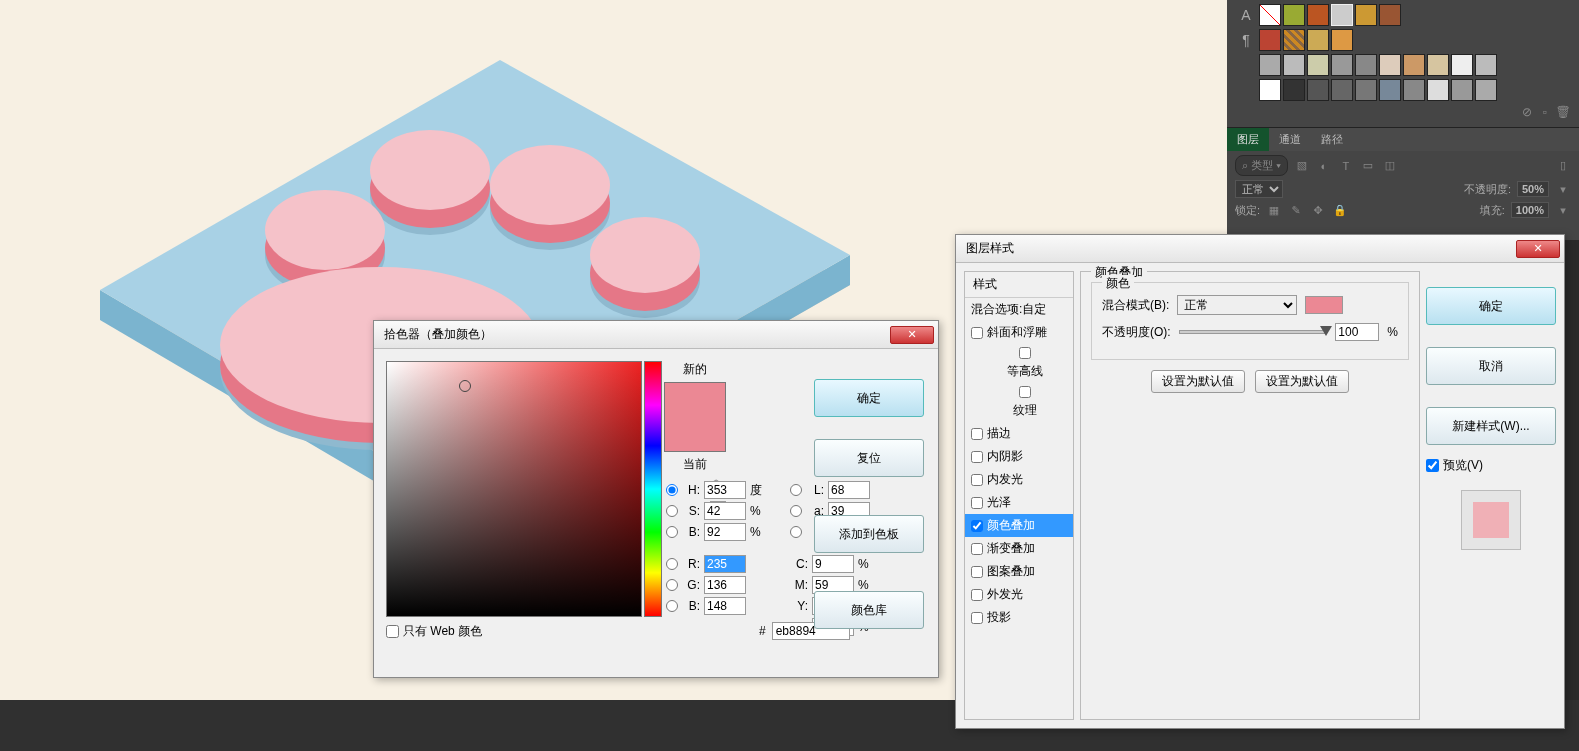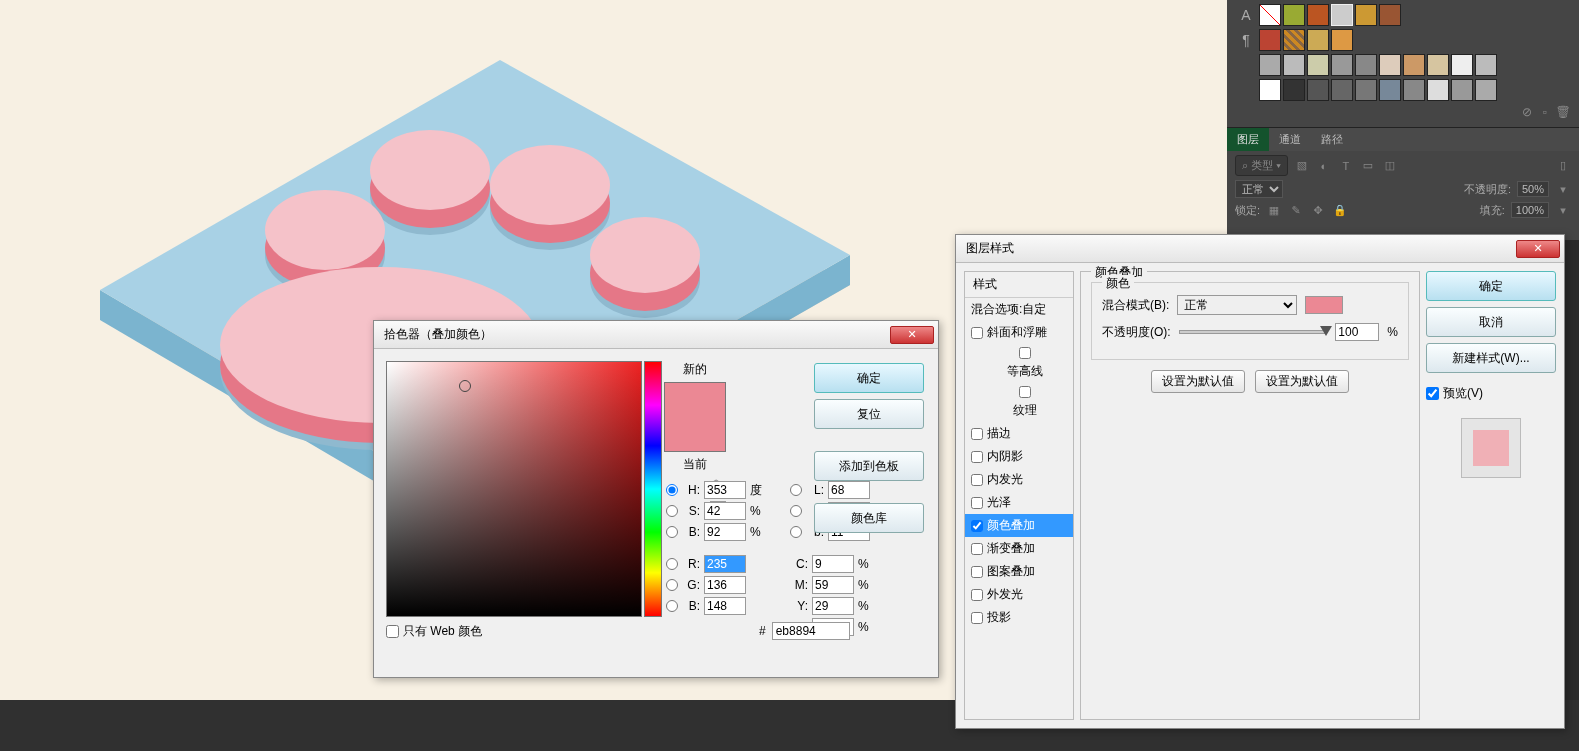--- a/index.html
+++ b/index.html
@@ -19,23 +19,23 @@
   .swatch { width: 22px; height: 22px; border: 1px solid #222; }
   .type-icon { width: 22px; height: 22px; color: #aaa; display: inline-flex; align-items: center; justify-content: center; font-size: 14px; }
   
   .layers-panel-header { display: flex; background: #4a4a4a; border-top: 1px solid #222; height: 24px; align-items: center; }
   .panel-tab { padding: 4px 10px; color: #bbb; font-size: 11px; cursor: pointer; }
   .panel-tab.active { background: #14532d; color: #e0e0e0; }
   
   .layers-controls { padding: 4px 8px; display: flex; flex-direction: column; gap: 4px; }
   .layers-row { display: flex; align-items: center; gap: 6px; color: #aaa; font-size: 11px; }
   .layers-row select { background: #3a3a3a; color: #bbb; border: 1px solid #555; font-size: 11px; padding: 1px 2px; }
-  .layers-row .percent-box { background: #3a3a3a; color: #bbb; border: 1px solid #555; padding: 1px 4px; font-size: 11px; }
+  .layers-row .percent-box { background: #3a3a3a; color: #bbb; border: 1px solid #555; padding: 1px 4px; font-size: 11px; font-weight: bold; }
   .mini-icon { width: 16px; height: 16px; display: inline-flex; align-items: center; justify-content: center; color: #888; }
-  .search-layer { background: #3a3a3a; color: #888; border: 1px solid #2a2a2a; padding: 2px 6px; font-size: 11px; border-radius: 3px; }
+  .search-layer { background: #3a3a3a; color: #888; border: 1px solid #2a2a2a; padding: 2px 6px; font-size: 11px; border-radius: 8px; }
   
   
   .dialog { position: absolute; background: #f0f0f0; border: 1px solid #888; box-shadow: 2px 2px 8px rgba(0,0,0,0.3); }
   .dialog-titlebar { background: linear-gradient(#fafafa,#e5e5e5); height: 28px; display: flex; align-items: center; padding: 0 4px 0 10px; border-bottom: 1px solid #bbb; font-size: 12px; }
   .dialog-title { flex: 1; }
   .dialog-close { width: 44px; height: 18px; background: linear-gradient(#e88,#c33); border: 1px solid #a22; border-radius: 2px; color: #fff; display: flex; align-items: center; justify-content: center; font-size: 11px; cursor: pointer; }
   
   
   .color-picker-dialog { left: 373px; top: 320px; width: 566px; height: 358px; }
   .cp-body { display: flex; padding: 12px; gap: 2px; position: relative; }
@@ -60,21 +60,21 @@
   .cp-unit { width: 18px; }
   .cp-field-group { margin-top: 8px; }
   .cp-fields-right { display: flex; flex-direction: column; gap: 3px; }
   
   .cp-hex-row { display: flex; align-items: center; gap: 6px; position: absolute; left: 385px; bottom: 8px; }
   .cp-hex-input { width: 78px; border: 1px solid #999; padding: 1px 3px; font-size: 12px; }
   
   .cp-web-row { position: absolute; left: 12px; bottom: 8px; display: flex; align-items: center; gap: 4px; }
   
   .cp-buttons { display: flex; flex-direction: column; gap: 6px; position: absolute; right: 14px; top: 42px; }
-  .dlg-btn { width: 110px; height: 30px; border: 1px solid #8aa; background: linear-gradient(#fafeff,#dde8ee); border-radius: 3px; font-size: 12px; cursor: pointer; }
+  .dlg-btn { width: 110px; height: 38px; border: 1px solid #8aa; background: linear-gradient(#fafeff,#dde8ee); border-radius: 3px; font-size: 12px; cursor: pointer; margin-top: 16px; }
   .dlg-btn.primary { border: 1px solid #5bb; background: linear-gradient(#e8f8ff,#b8e0f0); }
   
   
   .layer-style-dialog { left: 955px; top: 234px; width: 610px; height: 495px; }
   .ls-body { display: flex; height: calc(100% - 28px); padding: 8px; gap: 6px; }
   .ls-styles-list { width: 110px; border: 1px solid #bbb; background: #f0f0f0; }
   .ls-styles-header { padding: 4px 8px; border-bottom: 1px solid #ccc; }
   .ls-style-item { display: flex; align-items: center; gap: 4px; padding: 3px 6px; cursor: pointer; }
   .ls-style-item.sel { background: #3399ff; color: #fff; }
   .ls-style-item.indent { padding-left: 18px; flex-direction: column; }

